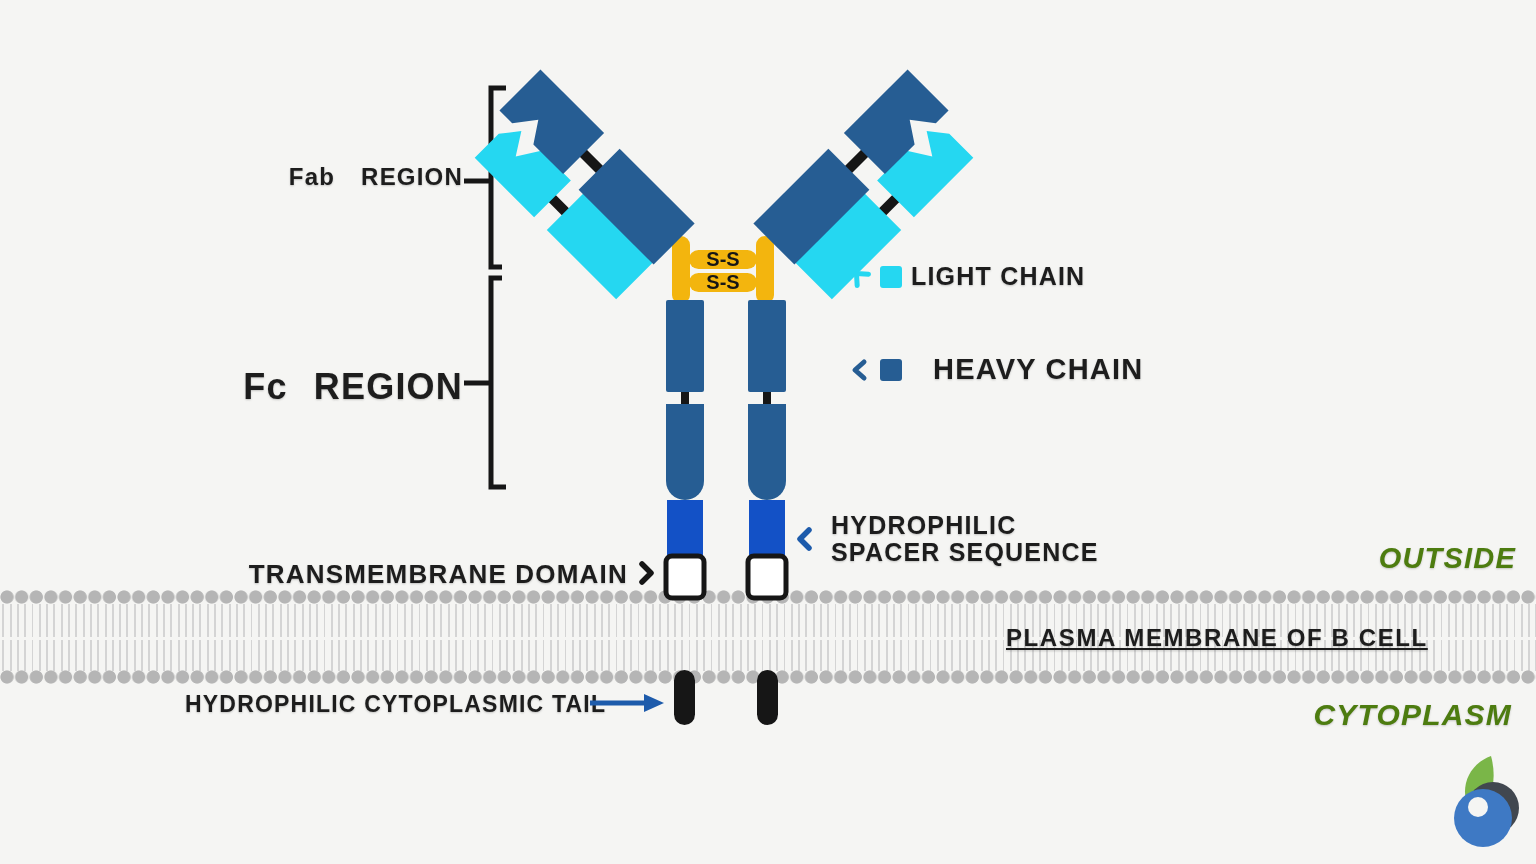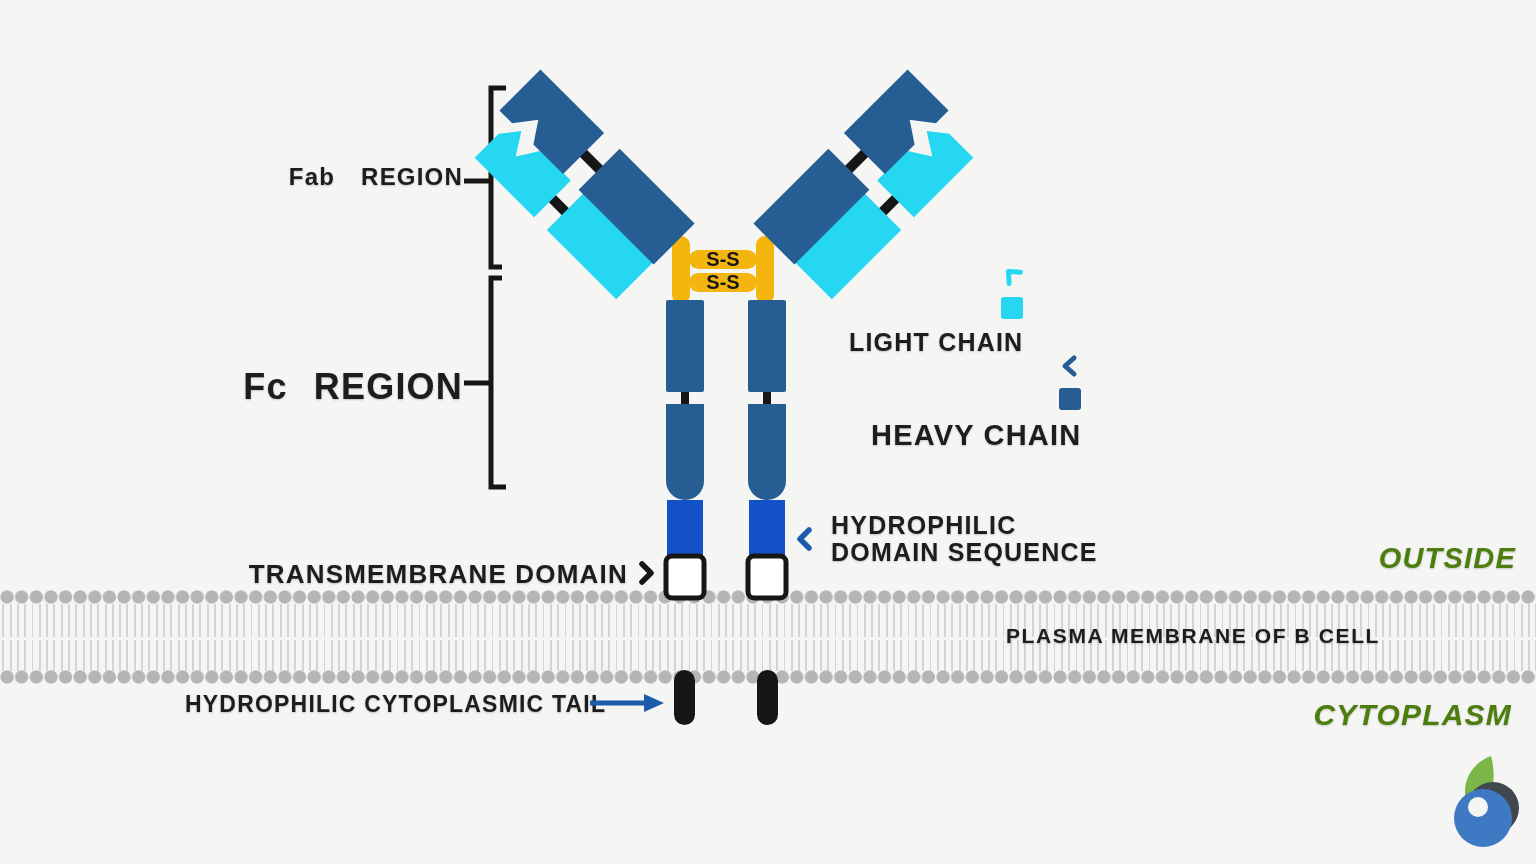--- a/index.html
+++ b/index.html
@@ -10,37 +10,37 @@
        letter-spacing:1.2px;text-shadow:0 1px 2px rgba(70,70,70,.28);}
   .lbl.it{font-style:italic;color:#4d7c0f;}
   
   .mem-heads{position:absolute;left:0;width:1536px;height:14px;
     background-image:radial-gradient(circle at 7px 7px,#b5b5b5 6.2px,rgba(181,181,181,0) 7px);
     background-size:14.63px 14px;}
   .mem-tails{position:absolute;left:0;width:1536px;
     background-image:repeating-linear-gradient(90deg,
       rgba(0,0,0,0) 0px,rgba(0,0,0,0) 2.4px,#d4d4d4 2.4px,#d4d4d4 4.3px,
       rgba(0,0,0,0) 4.3px,rgba(0,0,0,0) 7.3px);}
-  .legend-row{position:absolute;display:flex;align-items:flex-end;gap:9px;flex-direction:column;}
+  .legend-row{position:absolute;display:flex;align-items:center;gap:9px;}
   .sq{width:22px;height:22px;border-radius:3px;}
   svg{display:block;}
 </style>
 </head>
 <body>
 
 <div class="stage">
 
   <div>
     <div class="mem-heads" style="top:590px;"></div>
     <div class="mem-tails" style="top:604px;height:33px;"></div>
     <div class="mem-tails" style="top:640px;height:31px;"></div>
     <div class="mem-heads" style="top:670px;"></div>
   </div>
 
-  <div class="lbl" style="left:1006px;top:624px;font-size:21px;letter-spacing:1.6px;">PLASMA MEMBRANE OF B CELL</div>
+  <div class="lbl" style="left:1006px;top:624px;font-size:24px;letter-spacing:1.6px;text-decoration:underline;">PLASMA MEMBRANE OF B CELL</div>
 
   <svg class="abs" style="left:0;top:0;" width="1536" height="864" viewBox="0 0 1536 864">
 
     <g stroke="#161616" stroke-width="5" fill="none">
       <path d="M506,88 H491 V267 H502"></path>
       <path d="M502,278 H491 V487 H506"></path>
       <path d="M464,181 H491"></path>
       <path d="M464,383 H491"></path>
     </g>
 
@@ -118,21 +118,21 @@
     <div class="sq" style="background:#265d93;"></div>
     <div class="lbl" style="position:static;font-size:29px;margin-left:22px;">HEAVY CHAIN</div>
   </div>
 
   <div class="abs" style="left:795px;top:512px;display:flex;gap:16px;align-items:center;">
     <svg width="20" height="26">
       <polyline points="14,4 5,13 14,22" fill="none" stroke="#1d5bab" stroke-width="5.5" stroke-linecap="round" stroke-linejoin="round"></polyline>
     </svg>
     <div>
       <div class="lbl" style="position:static;font-size:25px;line-height:27px;">HYDROPHILIC</div>
-      <div class="lbl" style="position:static;font-size:25px;line-height:27px;">DOMAIN SEQUENCE</div>
+      <div class="lbl" style="position:static;font-size:25px;line-height:27px;">SPACER SEQUENCE</div>
     </div>
   </div>
 
   <div class="lbl" style="right:908px;top:559px;font-size:26px;">TRANSMEMBRANE DOMAIN</div>
   <svg class="abs" style="left:636px;top:560px;" width="22" height="26">
     <polyline points="6,4 15,13 6,22" fill="none" stroke="#161616" stroke-width="5.5" stroke-linecap="round" stroke-linejoin="round"></polyline>
   </svg>
 
   <div class="lbl it" style="right:20px;top:542px;font-size:29px;">OUTSIDE</div>
   <div class="lbl it" style="right:24px;top:698px;font-size:30px;font-style:italic;">CYTOPLASM</div>

